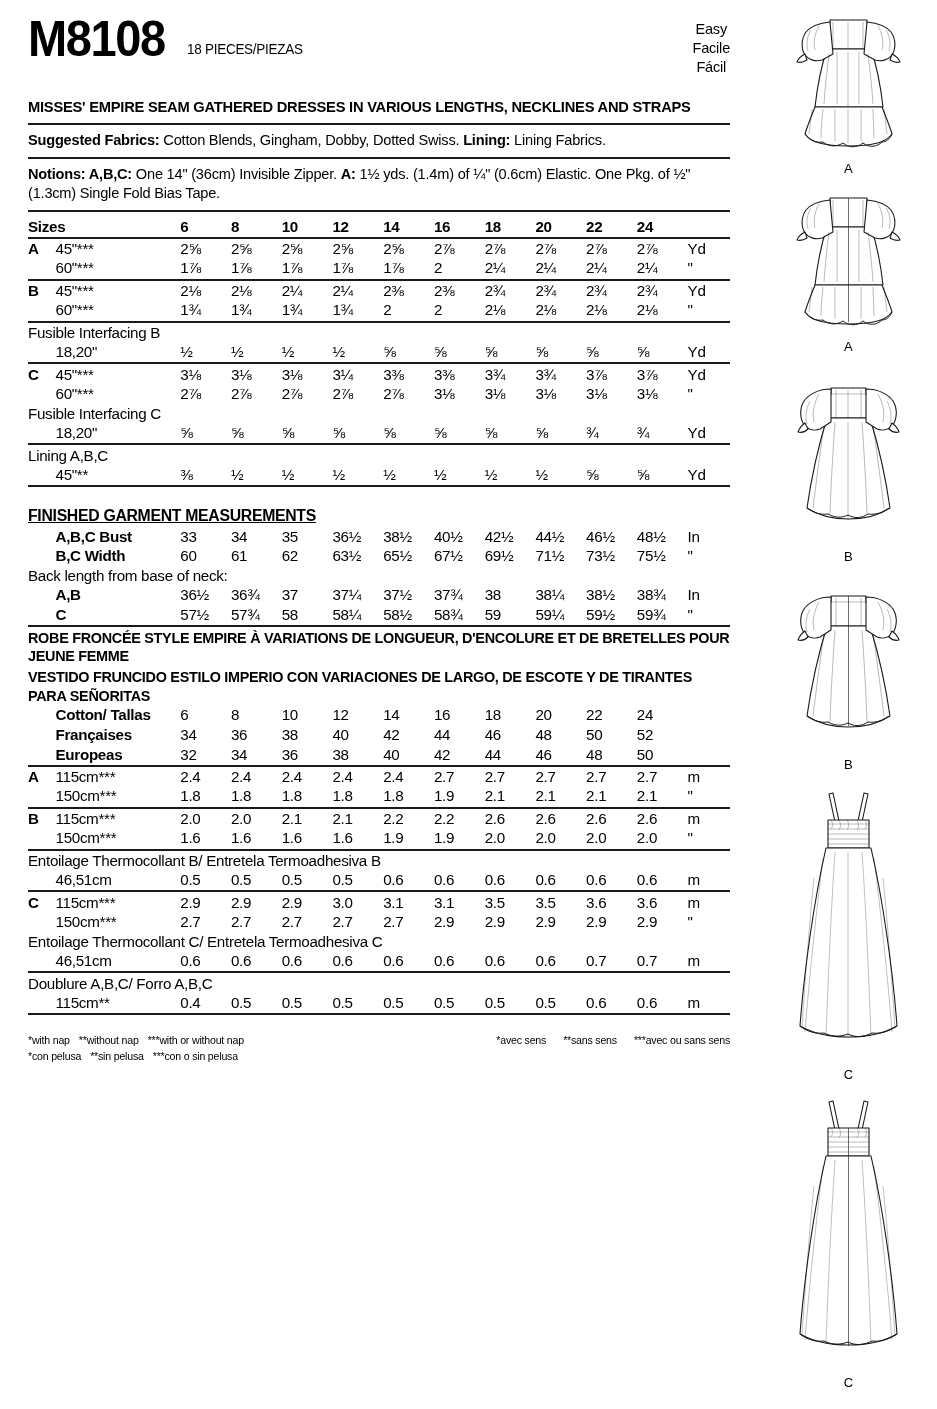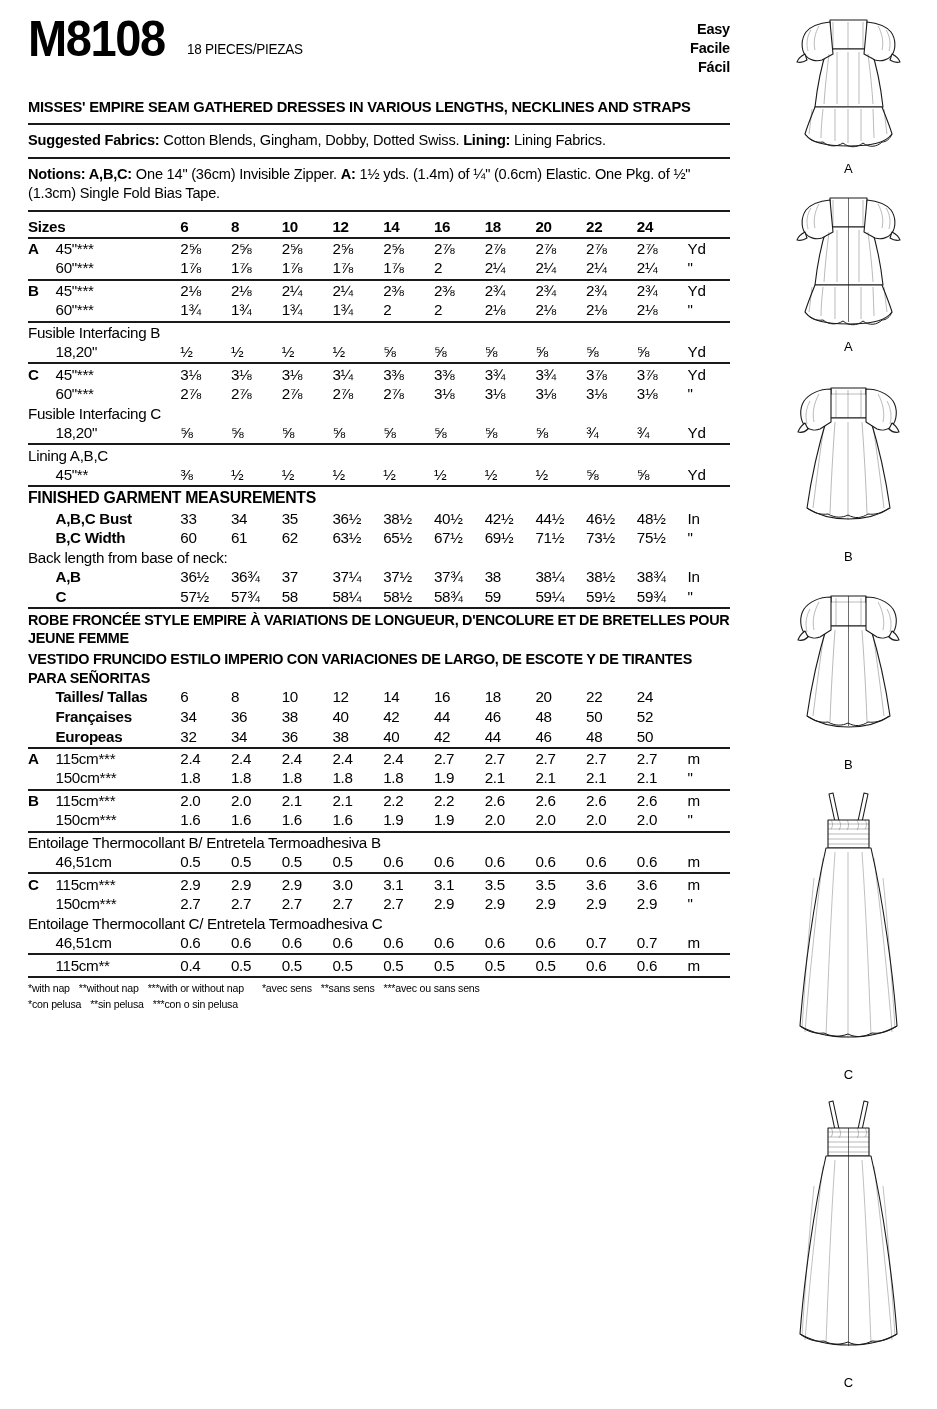--- a/index.html
+++ b/index.html
@@ -32,21 +32,21 @@
     font-size: 50px; font-weight: 700; letter-spacing: -1.5px;
     line-height: 1; transform: scaleX(0.94); transform-origin: left bottom;
   }
   .pieces {
     font-size: 15px; font-weight: 400; letter-spacing: -0.3px;
     transform: scaleX(0.90); transform-origin: left bottom;
     position: relative; top: -2px;
   }
   .difficulty {
     position: absolute; right: 0px; top: 6px;
-    text-align: right; font-size: 14.5px; font-weight: 700; line-height: 1.32;
+    text-align: center; font-size: 14.5px; font-weight: 400; line-height: 1.32;
     letter-spacing: -0.2px;
   }
 
   .main-title {
     font-size: 15.4px; font-weight: 700; line-height: 1.23;
     letter-spacing: -0.25px; margin-top: 2px;
     transform: scaleX(0.955); transform-origin: left top;
     width: 735px;
   }
 
@@ -82,37 +82,38 @@
 
   tr.borderbot > td { border-bottom: 2.1px solid #1a1a1a; padding-bottom: 2px; }
 
   .section-head {
     font-size: 15.6px; font-weight: 400; letter-spacing: -0.3px;
     padding: 2px 0 0 0;
   }
 
   .fgm-title {
     font-size: 15.8px; font-weight: 700; letter-spacing: -0.3px;
-    padding: 2px 0 1px 0;
+    padding: 20px 0 1px 0;
+    text-decoration: underline;
   }
 
   .lang-title {
     font-size: 15px; font-weight: 700; line-height: 1.24;
     letter-spacing: -0.3px; padding: 2px 0 0 0;
     transform: scaleX(0.96); transform-origin: left top; width: 731px;
   }
 
   .footnotes {
-    display: flex; justify-content: flex-start; align-items: flex-start;
-    padding-top: 3px; width: 702px;
+    display: flex; justify-content: space-between; align-items: flex-start;
+    padding-top: 18px; width: 702px;
   }
   .fn-left { font-size: 10.6px; line-height: 1.5; letter-spacing: -0.2px; }
   .fn-right { font-size: 10.6px; line-height: 1.5; letter-spacing: -0.2px; text-align: right; }
   .fn-left span { margin-right: 9px; }
-  .fn-right span { margin-left: 9px; }
+  .fn-right span { margin-left: 17px; }
 
   
   .illus-col {
     position: absolute; left: 760px; top: 10px;
     width: 177px; height: 1390px;
   }
   .illus { position: relative; width: 177px; text-align: center; }
   .illus svg { display: block; margin: 0 auto; }
   .illus-label {
     font-size: 13px; font-weight: 400; text-align: center;
@@ -431,21 +432,21 @@
         <col class="c-val">
           <col class="c-val">
           <col class="c-val">
           <col class="c-val">
           <col class="c-val">
         <col class="c-unit">
       </colgroup>
       <tbody id="met-body">
           <tr>
             <td class="view"></td>
-            <td class="lab bold">Tailles/ Tallas</td>
+            <td class="lab bold">Cotton/ Tallas</td>
             <td class="val">6</td>
             <td class="val">8</td>
             <td class="val">10</td>
             <td class="val">12</td>
             <td class="val">14</td>
             <td class="val">16</td>
             <td class="val">18</td>
             <td class="val">20</td>
             <td class="val">22</td>
             <td class="val">24</td>
@@ -599,20 +600,23 @@
             <td class="val">0.6</td>
             <td class="val">0.6</td>
             <td class="val">0.6</td>
             <td class="val">0.6</td>
             <td class="val">0.6</td>
             <td class="val">0.6</td>
             <td class="val">0.6</td>
             <td class="val">0.7</td>
             <td class="val">0.7</td>
             <td class="unit">m</td>
+          </tr>
+          <tr>
+            <td colspan="13" class="section-head">Doublure A,B,C/ Forro A,B,C</td>
           </tr>
           <tr class="borderbot">
             <td class="view"></td>
             <td class="lab">115cm**</td>
             <td class="val">0.4</td>
             <td class="val">0.5</td>
             <td class="val">0.5</td>
             <td class="val">0.5</td>
             <td class="val">0.5</td>
             <td class="val">0.5</td>

